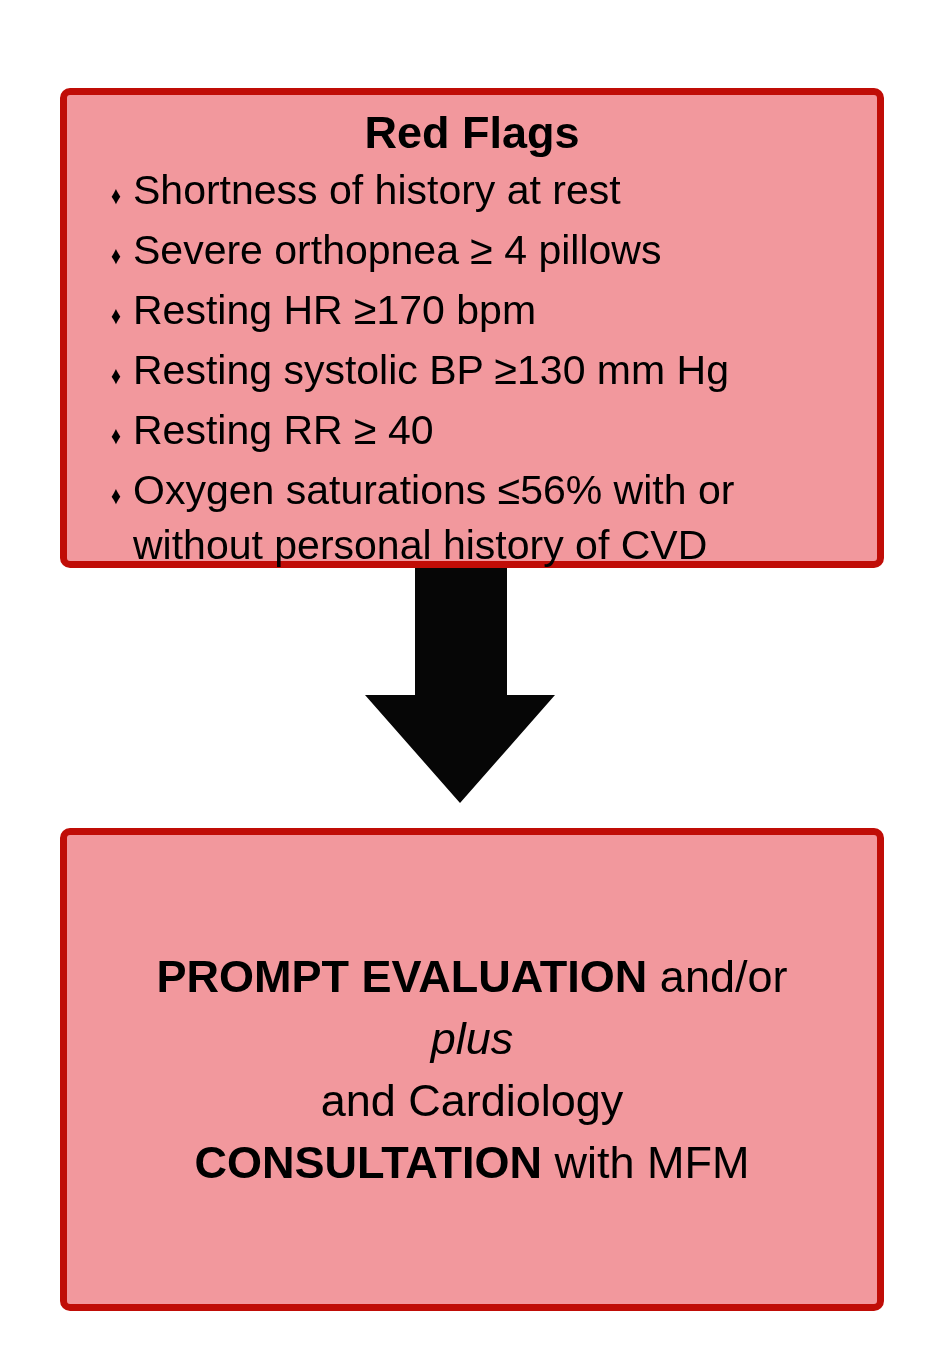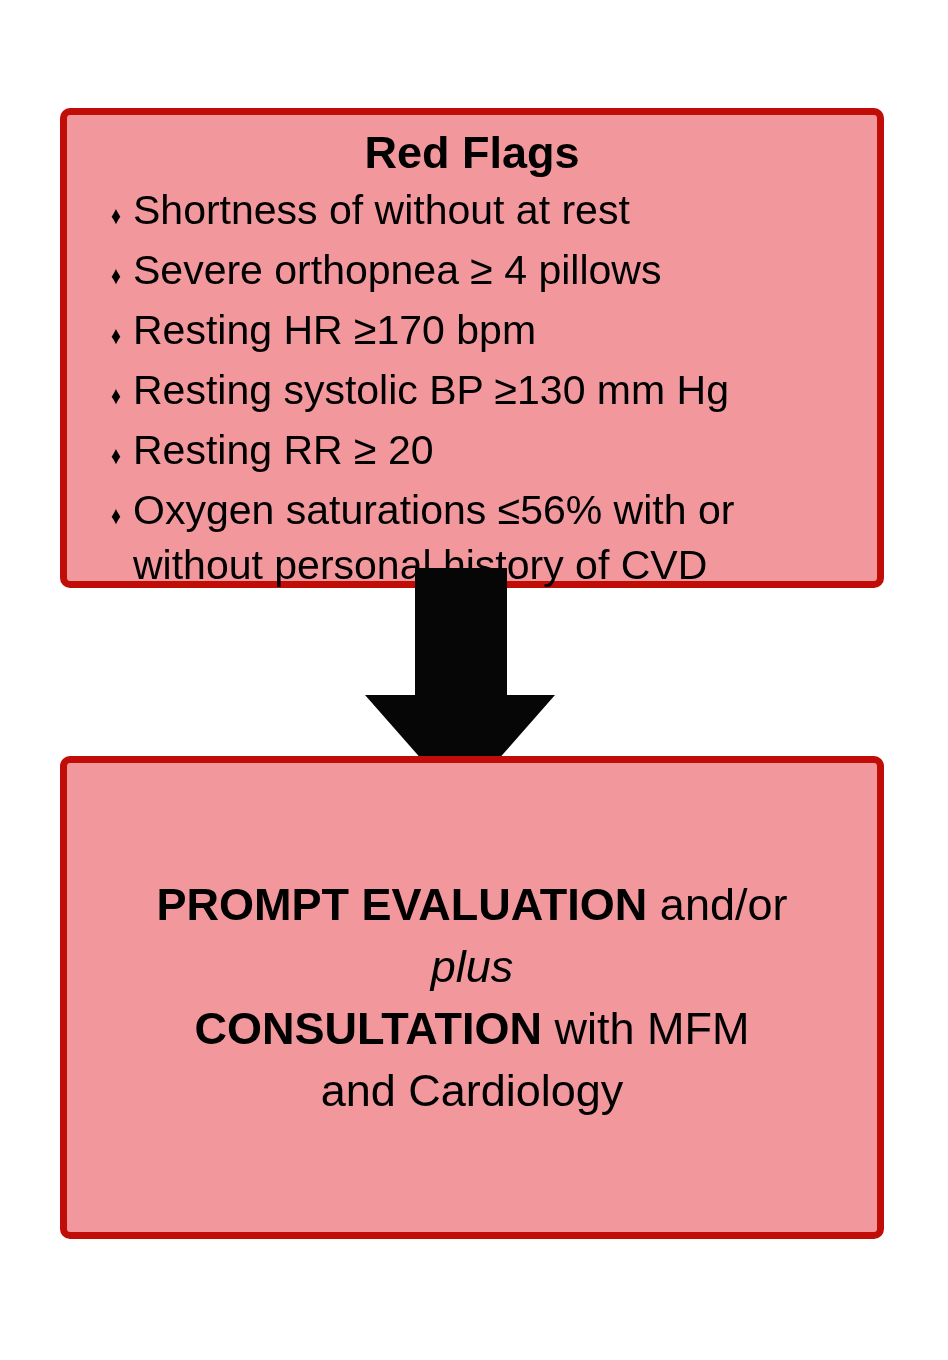--- a/index.html
+++ b/index.html
@@ -25,21 +25,20 @@
     left: 60px;
     width: 824px;
     background: var(--box-fill);
     border: 7px solid var(--box-border);
     border-radius: 10px;
   }
   #red-flags-box {
     top: 88px;
     height: 480px;
     padding: 10px 18px 10px 44px;
-    margin-top: 20px;
   }
   .box-title {
     font-size: 45px;
     font-weight: bold;
     line-height: 56px;
     text-align: center;
     margin-bottom: 2px;
     
     margin-left: -26px;
   }
@@ -60,21 +59,21 @@
   #down-arrow {
     position: absolute;
     left: 360px;
     top: 568px;
     width: 200px;
     height: 235px;
     color: var(--arrow);
     display: block;
   }
   #action-box {
-    top: 756px;
+    top: 828px;
     height: 483px;
     display: flex;
     align-items: center;
     justify-content: center;
   }
   .action-text {
     text-align: center;
     font-size: 45px;
     line-height: 62px;
     width: 100%;
@@ -85,51 +84,51 @@
 </head>
 <body>
 
 <div id="canvas">
 
   <div class="flow-box" id="red-flags-box">
     <div class="box-title">Red Flags</div>
     <ul class="rf-list">
       <li>
         <span class="bullet">♦</span>
-        <span class="li-text">Shortness of without at rest</span>
+        <span class="li-text">Shortness of history at rest</span>
       </li>
       <li>
         <span class="bullet">♦</span>
         <span class="li-text">Severe orthopnea ≥ 4 pillows</span>
       </li>
       <li>
         <span class="bullet">♦</span>
         <span class="li-text">Resting HR ≥170 bpm</span>
       </li>
       <li>
         <span class="bullet">♦</span>
         <span class="li-text">Resting systolic BP ≥130 mm Hg</span>
       </li>
       <li>
         <span class="bullet">♦</span>
-        <span class="li-text">Resting RR ≥ 20</span>
+        <span class="li-text">Resting RR ≥ 40</span>
       </li>
       <li>
         <span class="bullet">♦</span>
         <span class="li-text">Oxygen saturations ≤56% with or without personal history of CVD</span>
       </li>
     </ul>
   </div>
 
   <svg id="down-arrow" viewBox="0 0 200 235" xmlns="http://www.w3.org/2000/svg" aria-hidden="true">
     <polygon points="55,0 147,0 147,127 195,127 100,235 5,127 55,127" fill="currentColor"></polygon>
   </svg>
 
   <div class="flow-box" id="action-box">
     <div class="action-text">
       <div><span class="b">PROMPT EVALUATION</span><span> and/or</span></div>
       <div class="i">plus</div>
+      <div>and Cardiology</div>
       <div><span class="b">CONSULTATION</span><span> with MFM</span></div>
-      <div>and Cardiology</div>
     </div>
   </div>
 
 </div>
 
 </body></html>

